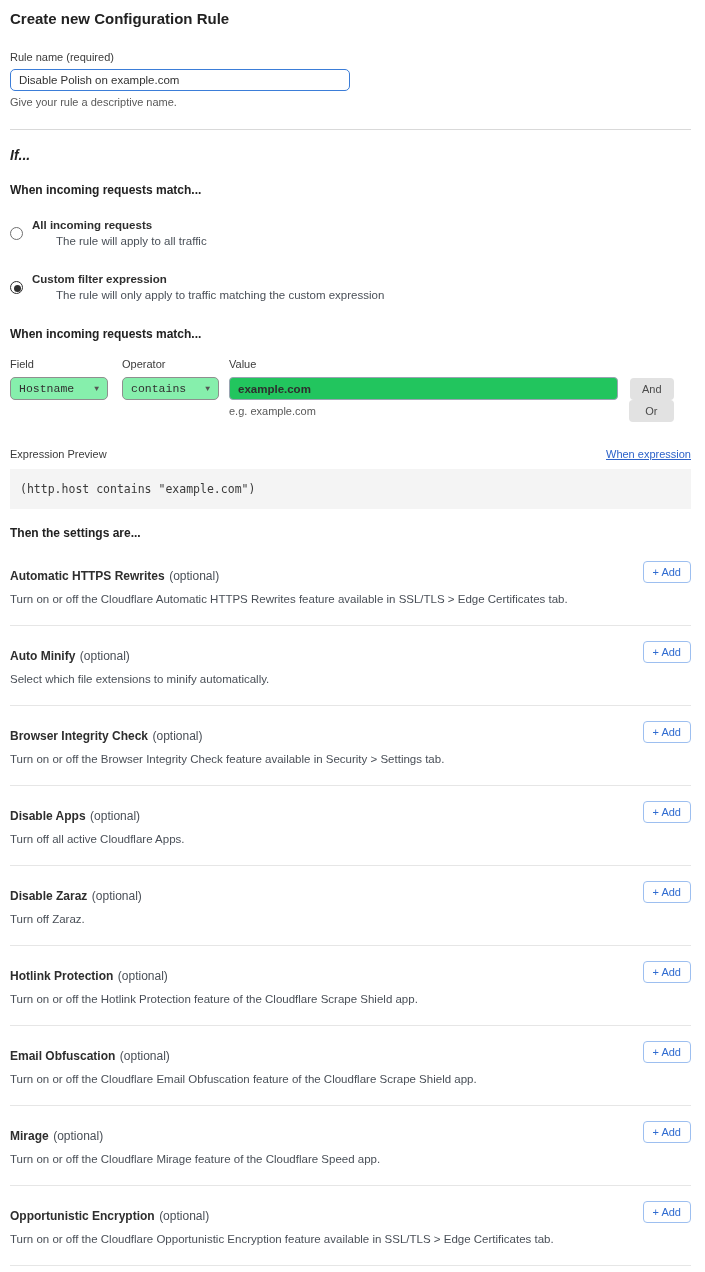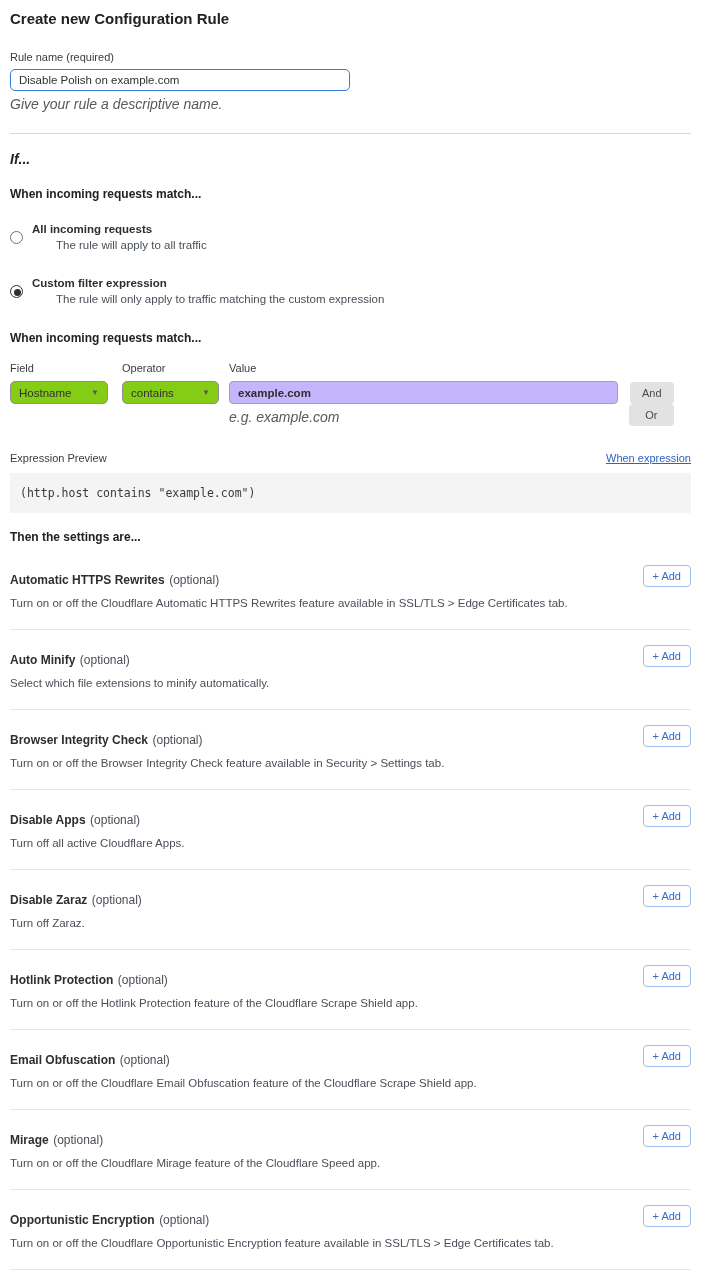--- a/index.html
+++ b/index.html
@@ -24,21 +24,21 @@
     height: 22px;
     border: 1px solid #3b7dd8;
     border-radius: 5px;
     padding: 0 8px;
     font-size: 11.5px;
     font-family: "Liberation Sans", sans-serif;
     color: #313131;
     background: #fff;
     outline: none;
   }
-  .helper-text { font-size: 14px; color: #595959; margin-top: 5px; font-style: italic; }
+  .helper-text { font-size: 11px; color: #595959; margin-top: 5px; }
 
   hr.section-divider {
     border: none;
     border-top: 1px solid #d9d9d9;
     margin: 21px 0 0 0;
   }
 
   
   h2.if-heading { font-size: 14px; font-weight: bold; margin-top: 17px; color: #222; font-style: italic; }
   .match-label { font-size: 12px; font-weight: bold; margin-top: 20px; color: #222; }
@@ -68,37 +68,38 @@
   .radio-desc { font-size: 11.5px; color: #494f57; margin-top: 4px; margin-left: 24px; }
 
   
   .expr-builder { display: flex; margin-top: 17px; }
   .expr-col { display: flex; flex-direction: column; }
   .expr-col .field-label { margin-bottom: 7px; }
   .select-box {
     height: 23px;
     border: 1px solid #8f8f8f;
     border-radius: 5px;
-    background: #84cc16;
+    background: #86efac;
     display: flex;
     align-items: center;
     justify-content: space-between;
     padding: 0 8px;
     font-size: 11.5px;
     color: #313131;
     cursor: pointer;
+    font-family: Liberation Mono, monospace;
   }
   .select-arrow { font-size: 8px; color: #555; margin-left: 8px; }
   .field-col { width: 98px; margin-right: 14px; }
   .operator-col { width: 97px; margin-right: 10px; }
   .value-col { width: 389px; }
   .value-input {
     width: 100%;
     border: 1px solid #9aa3b2;
-    background: #c4b5fd;
+    background: #22c55e;
     border-radius: 4px;
     height: 23px;
     padding: 0 8px;
     font-size: 11.5px;
     font-weight: bold;
     font-family: "Liberation Sans", sans-serif;
     color: #2e2e2e;
     outline: none;
   }
   .andor-col { padding-top: 20px; }

